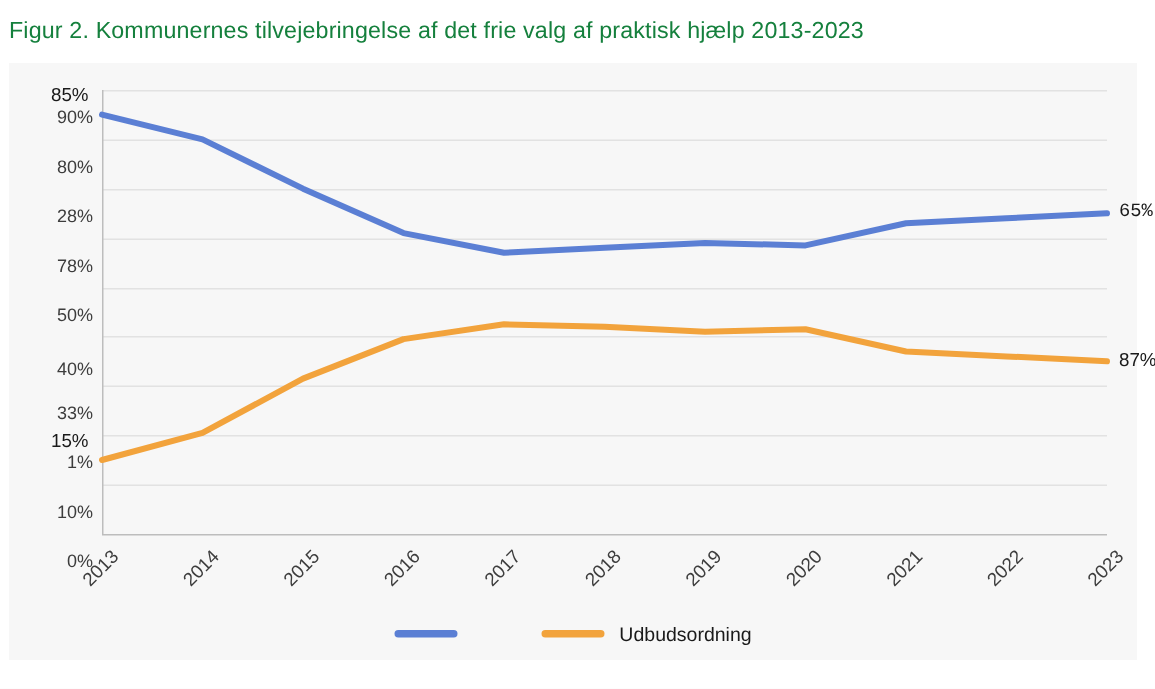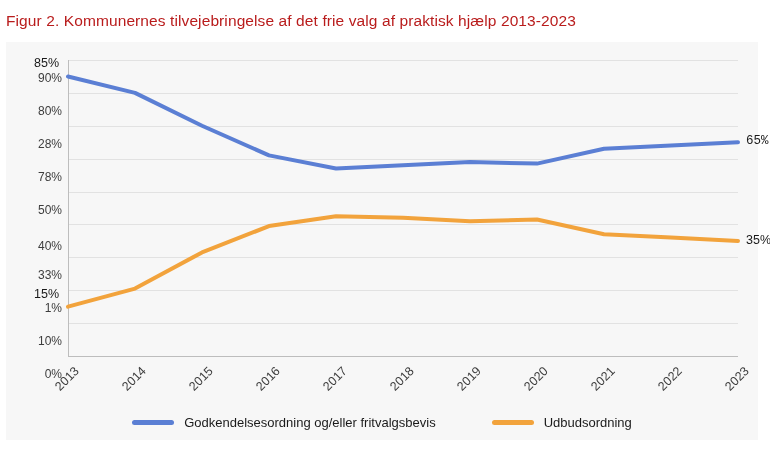--- a/index.html
+++ b/index.html
@@ -9,21 +9,21 @@
   }
   body {
     width: 770px;
     height: 459px;
     font-family: "Liberation Sans", sans-serif;
     color: #1a1a1a;
     overflow: hidden;
   }
   #figure-title {
     font-size: 15.5px;
-    color: #b91c1c;
+    color: #15803d;
     padding: 12px 0 0 6px;
     letter-spacing: 0.1px;
     white-space: nowrap;
   }
   #chart-card {
     position: relative;
     margin: 12px 6px 0 6px;
     width: 752px;
     height: 398px;
     background: #f7f7f7;
@@ -146,40 +146,39 @@
         <div class="gridline" style="top: 0px;"></div>
         <div class="axis-line" style="left: 0px; top: 0px; width: 1px; height: 296px;"></div>
       </div>
     <svg id="chart-svg" width="670" height="296" viewBox="0 0 670 296" style="position:absolute;left:0;top:0;overflow:visible;">
         <polyline points="0.00,16.44 67.00,32.89 134.00,65.78 201.00,95.38 268.00,108.53 335.00,105.24 402.00,101.96 469.00,103.60 536.00,88.80 603.00,85.51 670.00,82.22" fill="none" stroke="#5b7fd4" stroke-width="4" stroke-linecap="round" stroke-linejoin="round"></polyline>
         <polyline points="0.00,246.67 67.00,228.58 134.00,192.40 201.00,166.09 268.00,156.22 335.00,157.87 402.00,161.16 469.00,159.51 536.00,174.31 603.00,177.60 670.00,180.89" fill="none" stroke="#f2a33c" stroke-width="4" stroke-linecap="round" stroke-linejoin="round"></polyline>
       </svg>
   <div class="endlabel" style="left: -34px; top: -3.55556px; text-align: center;">85%</div>
       <div class="endlabel" style="left: 678px; top: 74.2222px; font-family: Liberation Mono, monospace;">65%</div>
       <div class="endlabel" style="left: -34px; top: 226.667px;">15%</div>
-      <div class="endlabel" style="left: 678px; top: 172.889px;">35%</div>
+      <div class="endlabel" style="left: 678px; top: 172.889px;">87%</div>
     </div>
 
   <div id="x-labels">
       <div class="xtick" style="left: -42px; width: 46px;">2013</div>
       <div class="xtick" style="left: 25px; width: 46px;">2014</div>
       <div class="xtick" style="left: 92px; width: 46px;">2015</div>
       <div class="xtick" style="left: 159px; width: 46px;">2016</div>
       <div class="xtick" style="left: 226px; width: 46px;">2017</div>
       <div class="xtick" style="left: 293px; width: 46px;">2018</div>
       <div class="xtick" style="left: 360px; width: 46px;">2019</div>
       <div class="xtick" style="left: 427px; width: 46px;">2020</div>
       <div class="xtick" style="left: 494px; width: 46px;">2021</div>
       <div class="xtick" style="left: 561px; width: 46px;">2022</div>
       <div class="xtick" style="left: 628px; width: 46px;">2023</div>
     </div>
 
   <div id="legend">
       <div class="legend-item">
         <span class="legend-swatch" style="background: rgb(91, 127, 212);"></span>
-        <span class="legend-text">Godkendelsesordning og/eller fritvalgsbevis</span>
       </div>
       <div class="legend-item">
         <span class="legend-swatch" style="background: rgb(242, 163, 60);"></span>
         <span class="legend-text">Udbudsordning</span>
       </div>
     </div>
 </div>
 
 </body></html>

